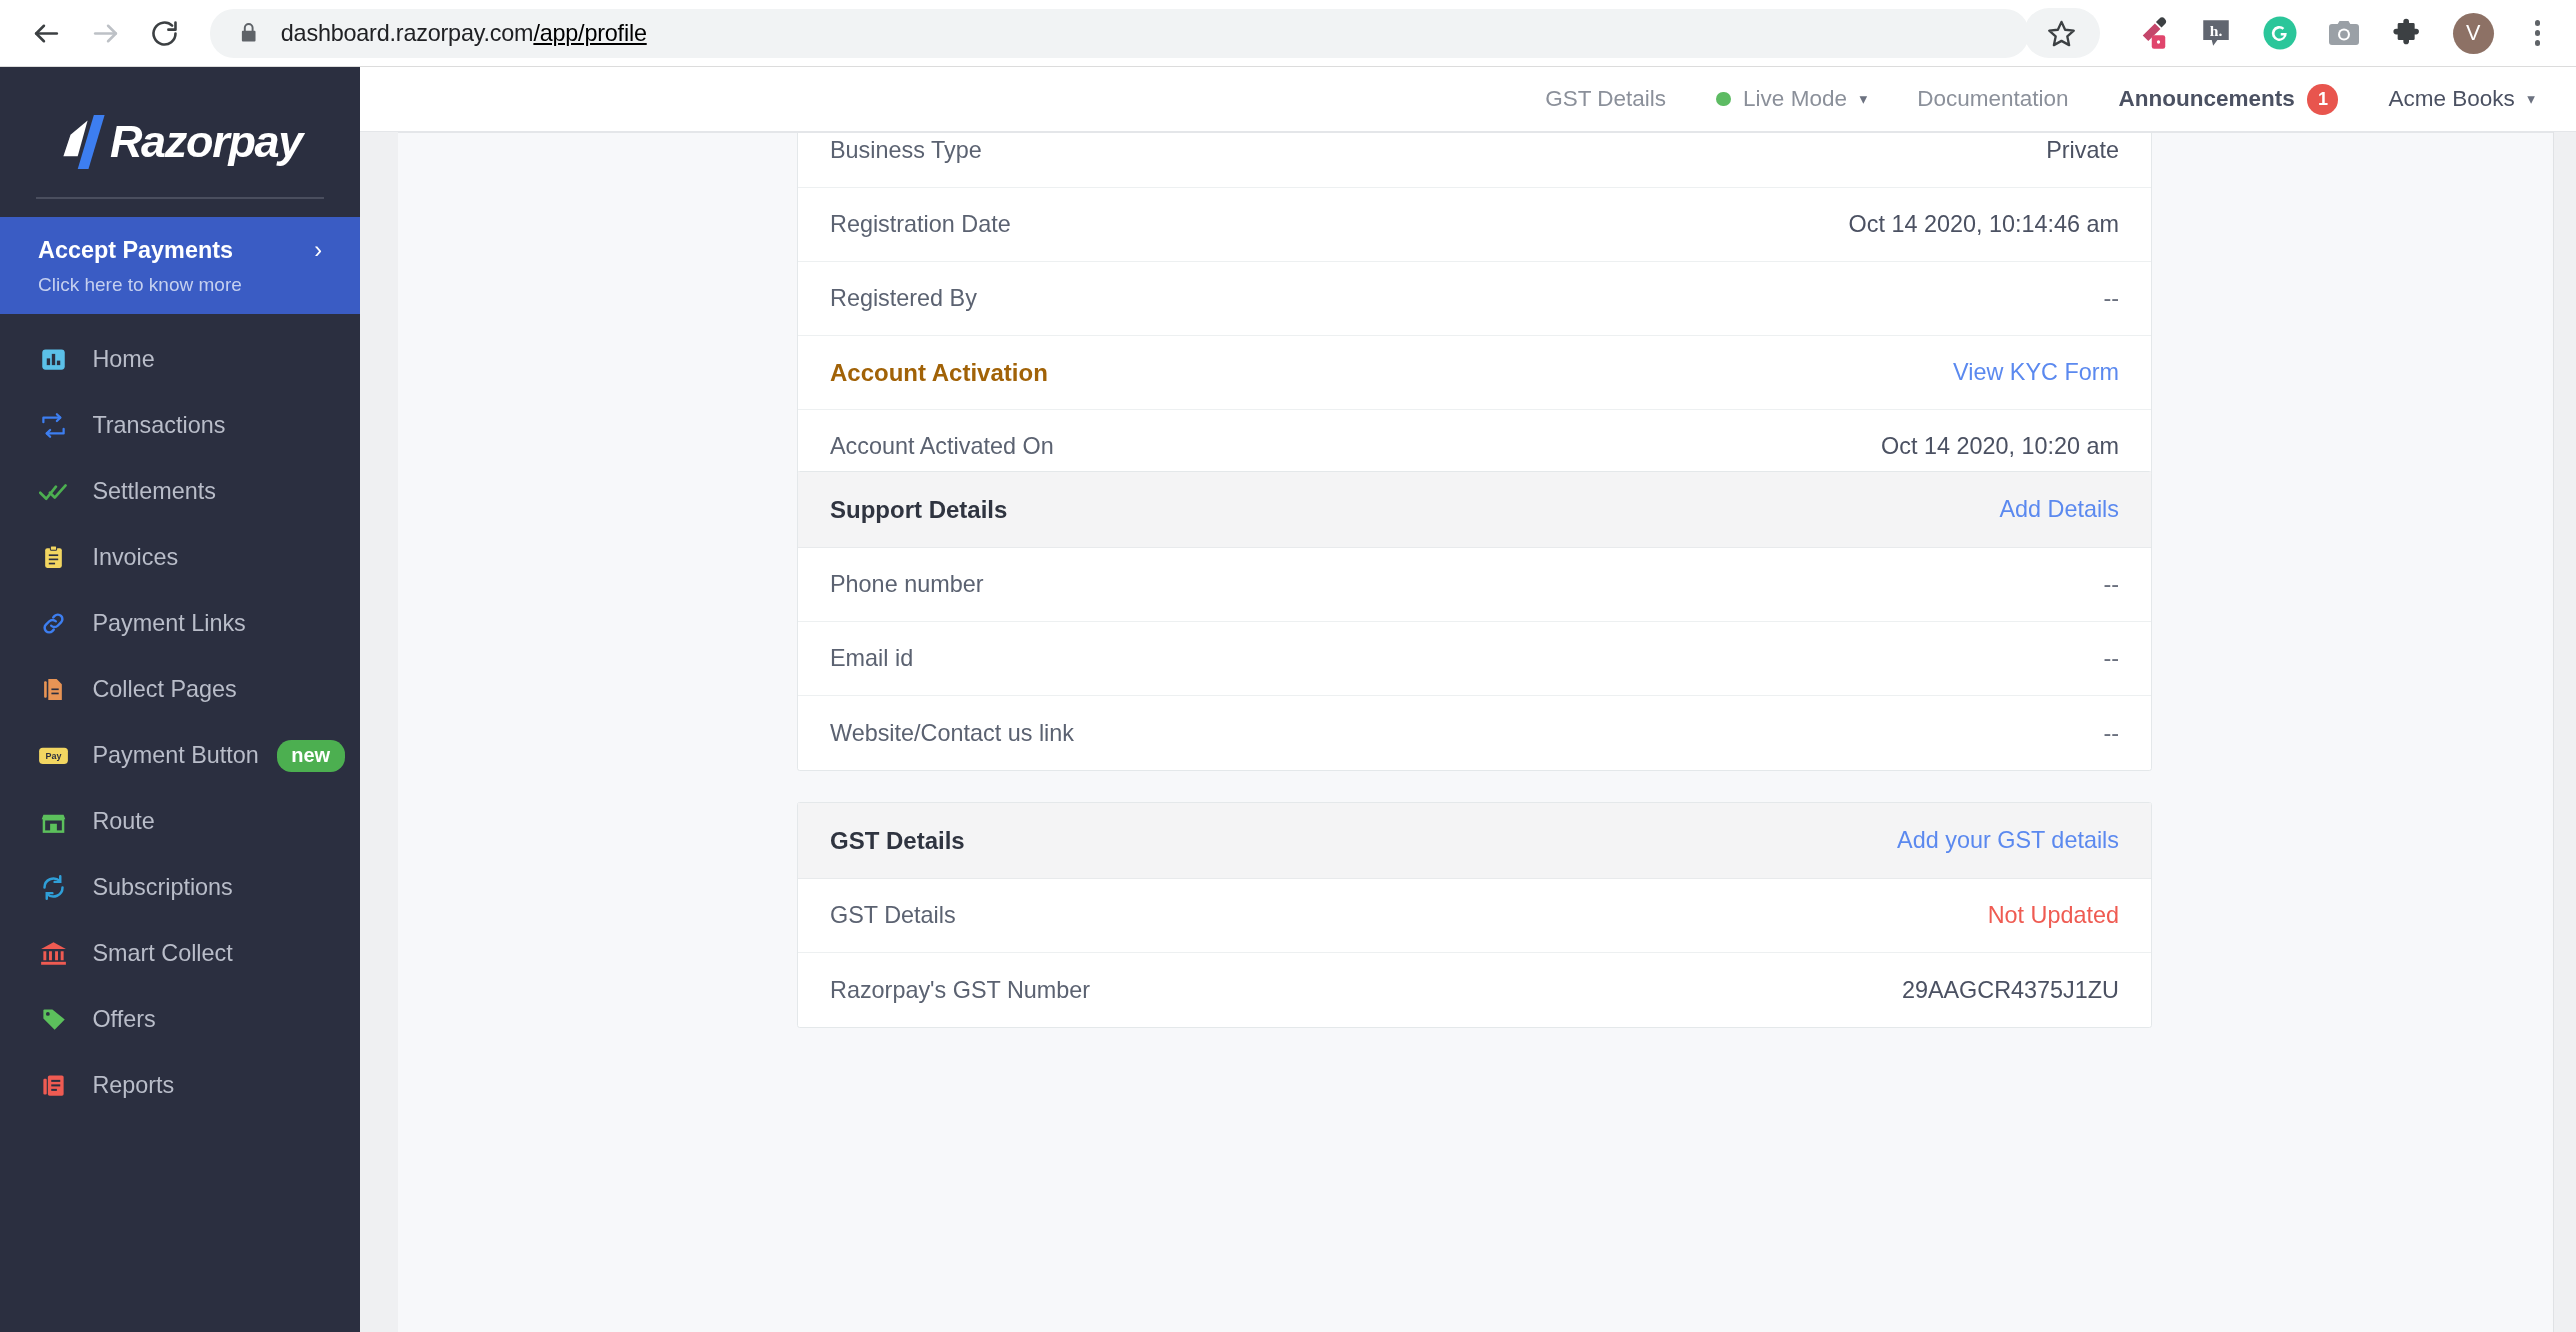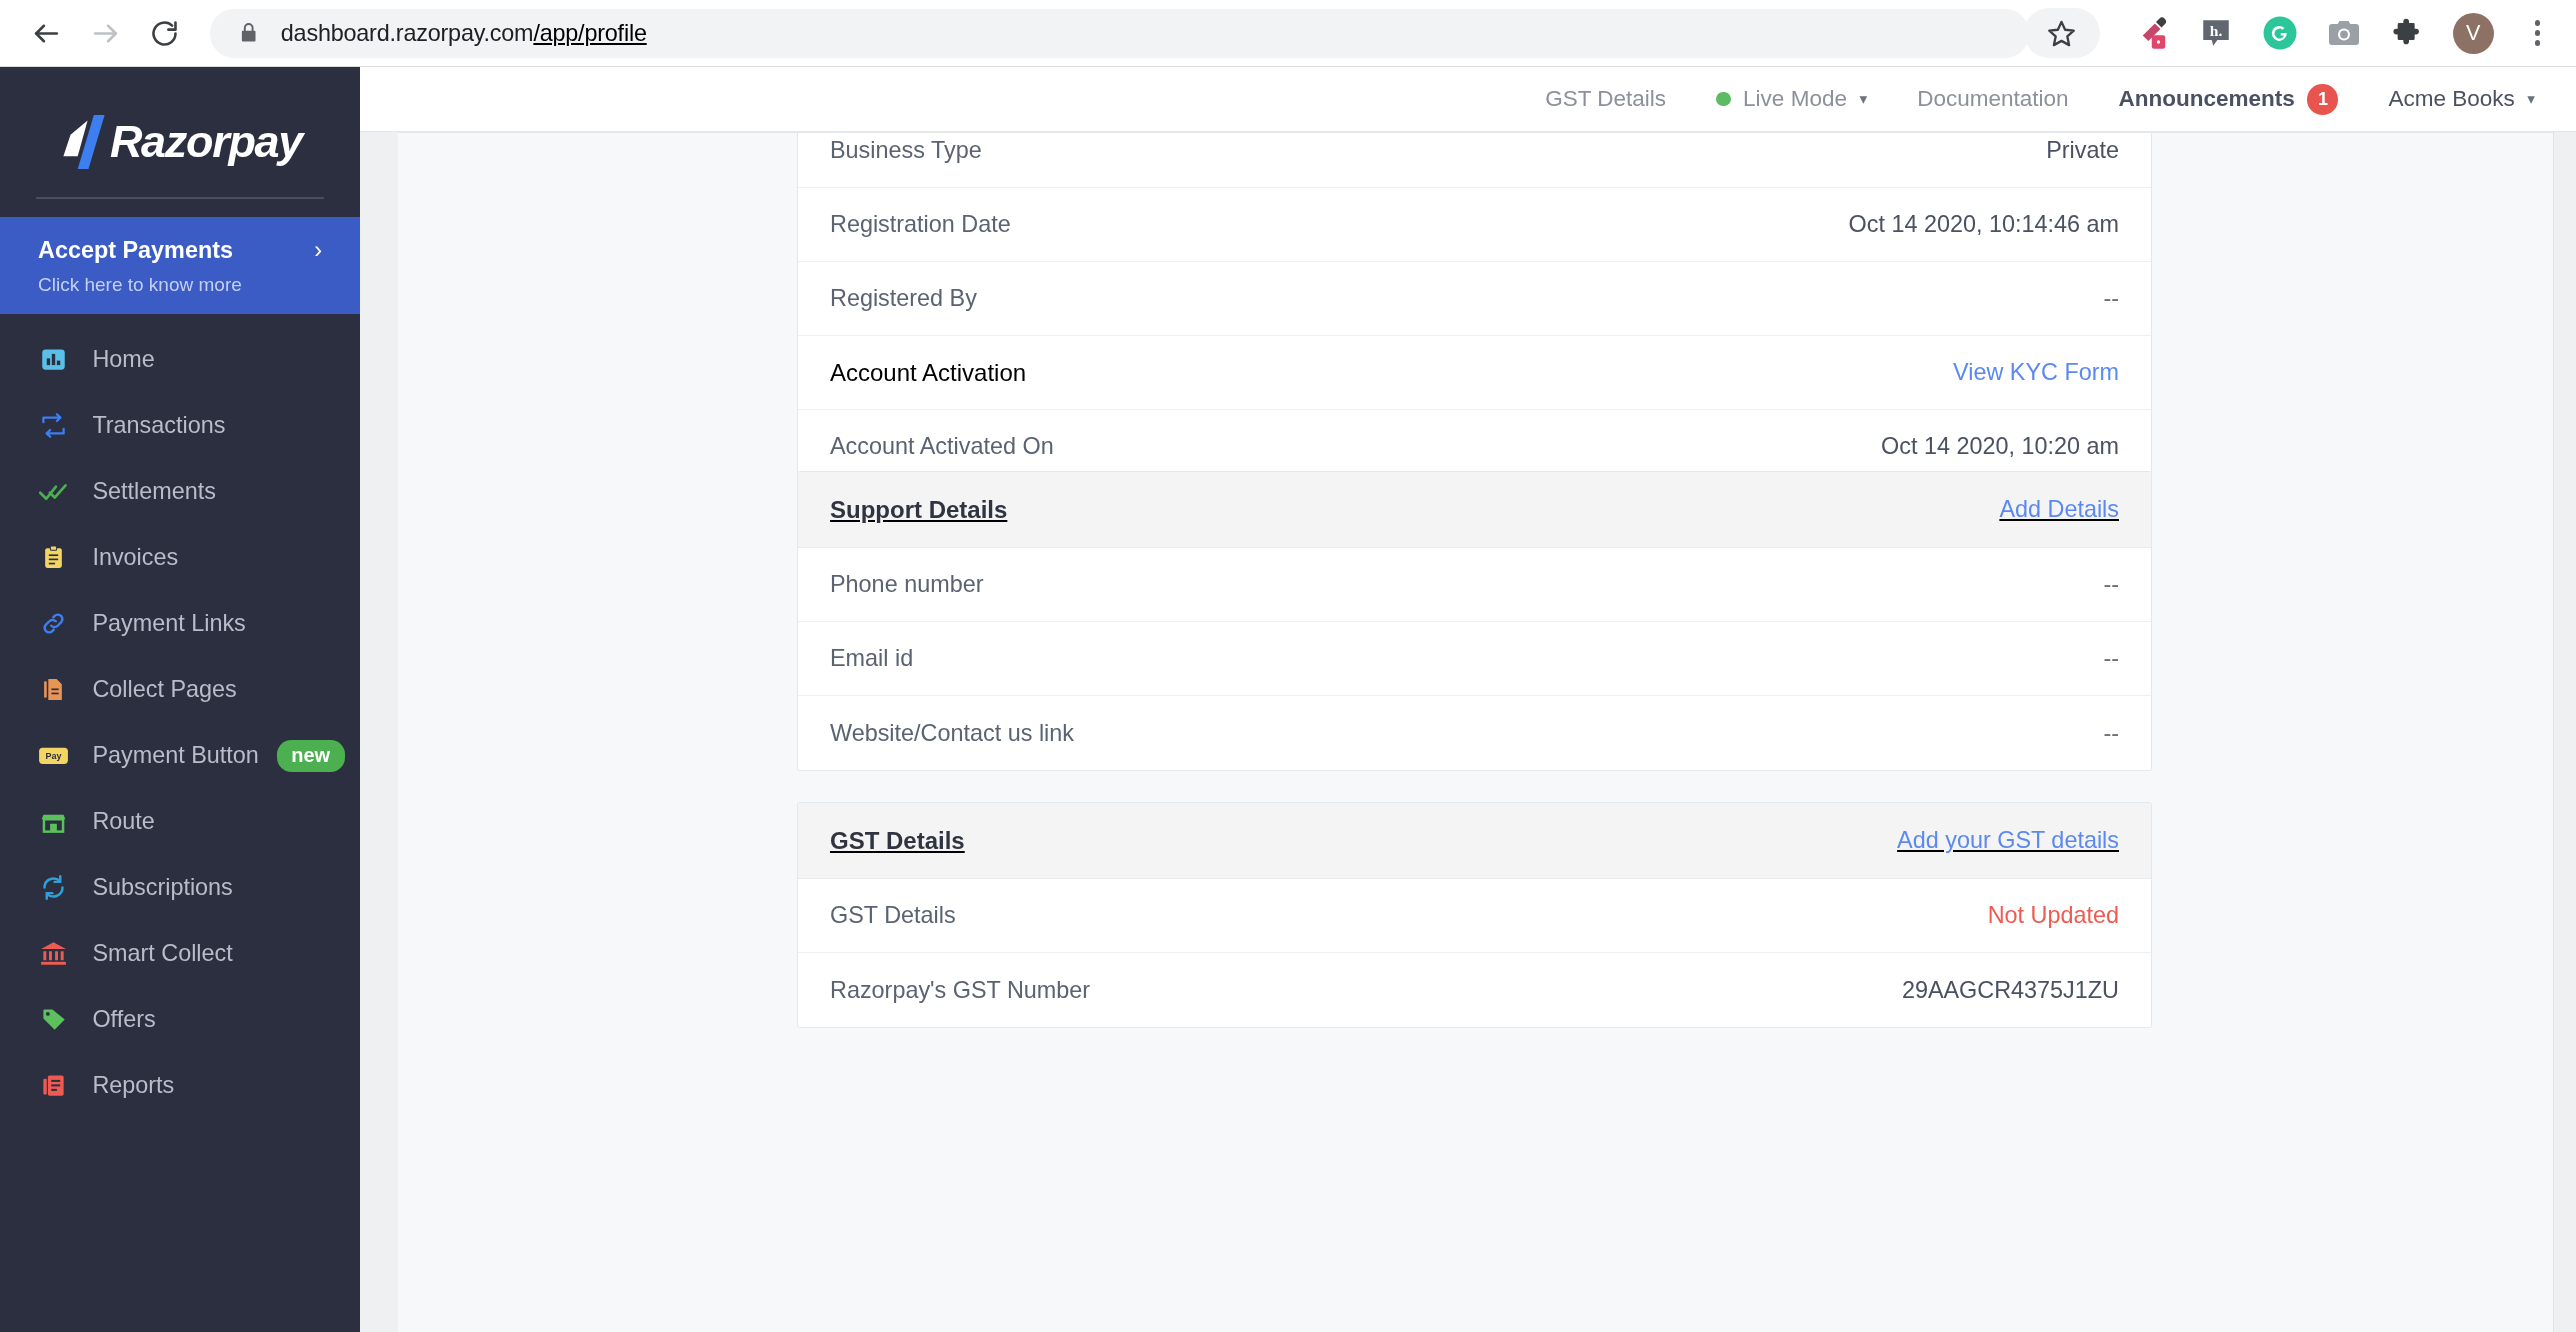--- a/index.html
+++ b/index.html
@@ -164,28 +164,27 @@
   }
   .row:last-child { border-bottom: none; }
   .row-label { font-size: 23.4px; color: #5b6271; display:flex; align-items:center; }
   .row-value { font-size: 23.4px; color: #4b5162; text-align: right; }
   .row-value.dim { color:#6a707e; }
   .row-value.link { color: #5b89ef; cursor: pointer; }
   .row-value.navy { color: #30405c; cursor: pointer; }
   .row-value.red { color: #ef5b52; }
 
   .section-head { background: #ffffff; }
-  .section-head .row-label { color: #000000; font-weight: normal; font-size: 24px; }
+  .section-head .row-label { color: #a16207; font-weight: bold; font-size: 24px; }
 
   .panel-head {
     background: #f4f4f5;
     display: flex; align-items: center; justify-content: space-between;
     height: 76px; padding: 0 32px;
     border-bottom: 0.9px solid #e8eaec;
-    text-decoration: underline;
   }
   .panel-title { font-size: 24px; color: #2f3440; font-weight: bold; }
   .panel-action { font-size: 23.4px; color: #5b89ef; cursor: pointer; }
 
   .pill {
     display: inline-block;
     background: #9b9b9b; color: #ffffff;
     font-size: 20.7px; font-weight: 500;
     border-radius: 20px; padding: 7.2px 20px;
   }

